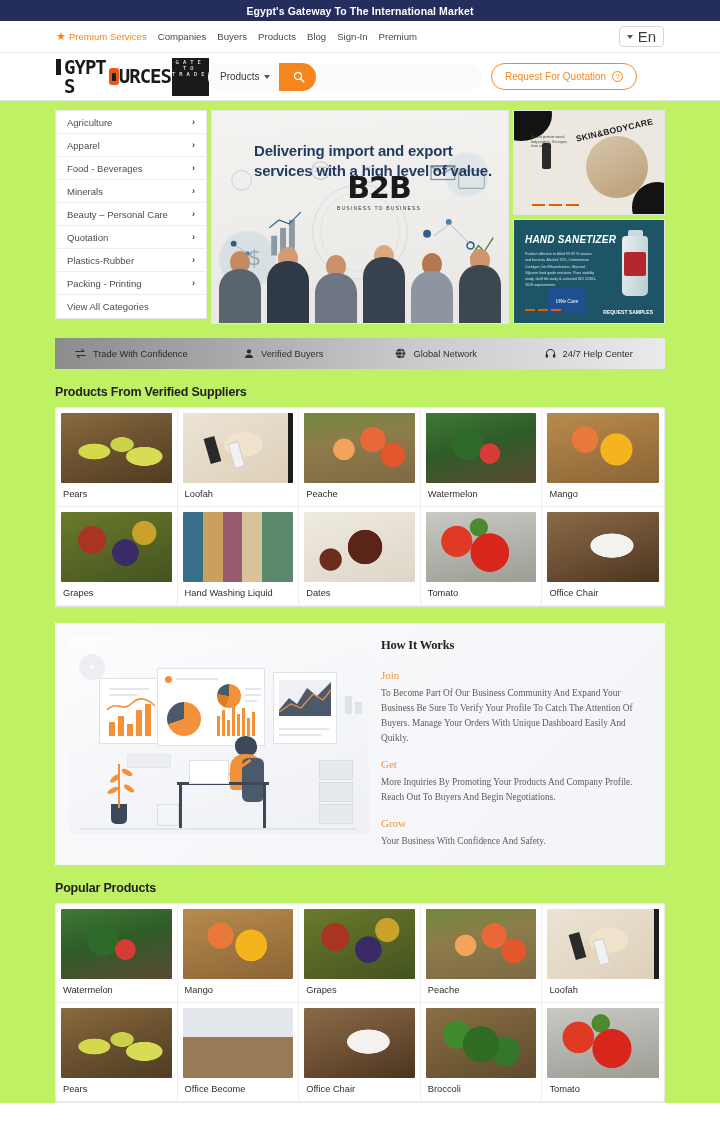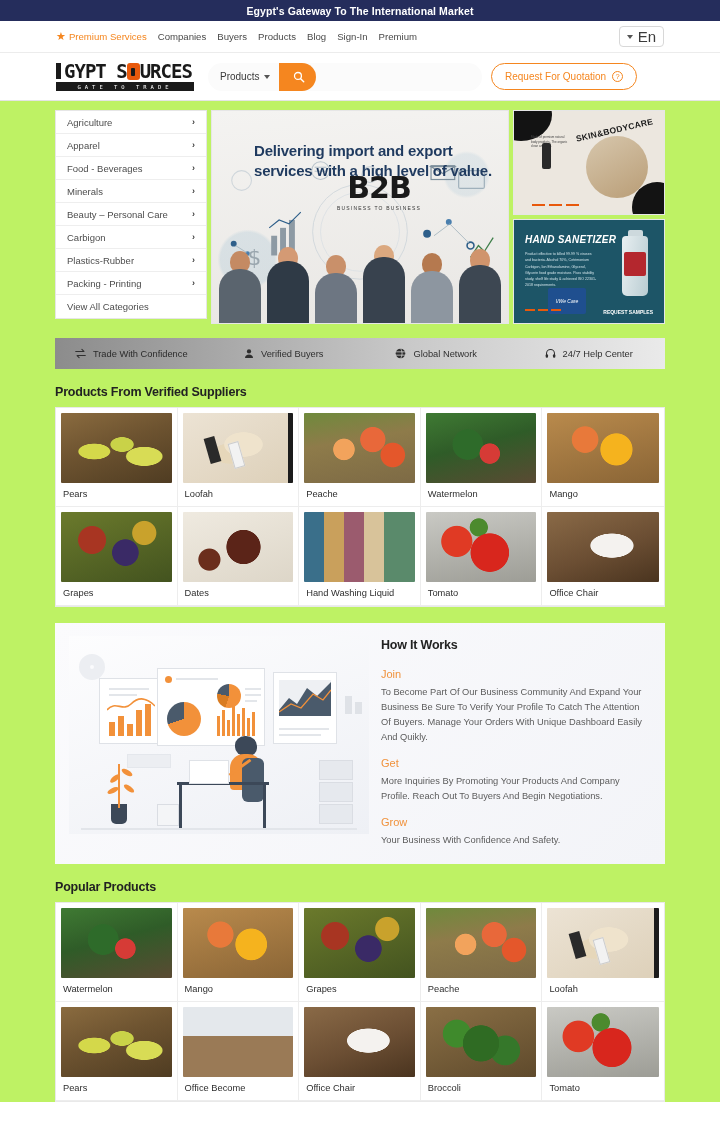--- a/index.html
+++ b/index.html
@@ -86,21 +86,21 @@
     background: #ffffff;
     display: flex;
     align-items: center;
     padding: 0 56px;
     border-bottom: 1px solid #e4e4e4;
   }
   .logo {
     width: 138px;
     flex-shrink: 0;
     display: flex;
-    flex-direction: column;
+    flex-direction: row;
     gap: 1px;
   }
   .logo-main {
     display: flex;
     align-items: center;
     font-family: "DejaVu Sans Mono", monospace;
     font-size: 19px;
     font-weight: bold;
     letter-spacing: -1px;
     color: #1a1a1a;
@@ -534,20 +534,21 @@
     width: 5px; background: #1c1c1c;
   }
 
   
   .hiw {
     margin-top: 16px;
     background: linear-gradient(135deg,#fbfbfd 0%,#f3f4f8 100%);
     display: flex;
     padding: 13px 14px 16px;
     gap: 12px;
+    font-family: Liberation Serif, serif;
   }
   .hiw-illus {
     width: 300px;
     height: 198px;
     flex-shrink: 0;
     position: relative;
     background: linear-gradient(160deg,#fdfdfe,#eef0f5);
   }
   .hiw-content { flex: 1; padding-top: 2px; }
   .hiw-title {
@@ -688,21 +689,21 @@
           </div>
           <div class="cat-item">
             <span>Minerals</span>
             <span class="chev">›</span>
           </div>
           <div class="cat-item">
             <span>Beauty – Personal Care</span>
             <span class="chev">›</span>
           </div>
           <div class="cat-item">
-            <span>Carbigon</span>
+            <span>Quotation</span>
             <span class="chev">›</span>
           </div>
           <div class="cat-item">
             <span>Plastics-Rubber</span>
             <span class="chev">›</span>
           </div>
           <div class="cat-item">
             <span>Packing - Printing</span>
             <span class="chev">›</span>
           </div>
@@ -875,26 +876,26 @@
         </div>
         <div class="pcard">
           <div class="pcard-img img-mango"></div>
           <div class="pcard-label">Mango</div>
         </div>
         <div class="pcard">
           <div class="pcard-img img-grapes"></div>
           <div class="pcard-label">Grapes</div>
         </div>
         <div class="pcard">
+          <div class="pcard-img img-handwash"></div>
+          <div class="pcard-label">Hand Washing Liquid</div>
+        </div>
+        <div class="pcard">
           <div class="pcard-img img-dates"></div>
           <div class="pcard-label">Dates</div>
-        </div>
-        <div class="pcard">
-          <div class="pcard-img img-handwash"></div>
-          <div class="pcard-label">Hand Washing Liquid</div>
         </div>
         <div class="pcard">
           <div class="pcard-img img-tomato"></div>
           <div class="pcard-label">Tomato</div>
         </div>
         <div class="pcard">
           <div class="pcard-img img-officechair"></div>
           <div class="pcard-label">Office Chair</div>
         </div>
       </div>

